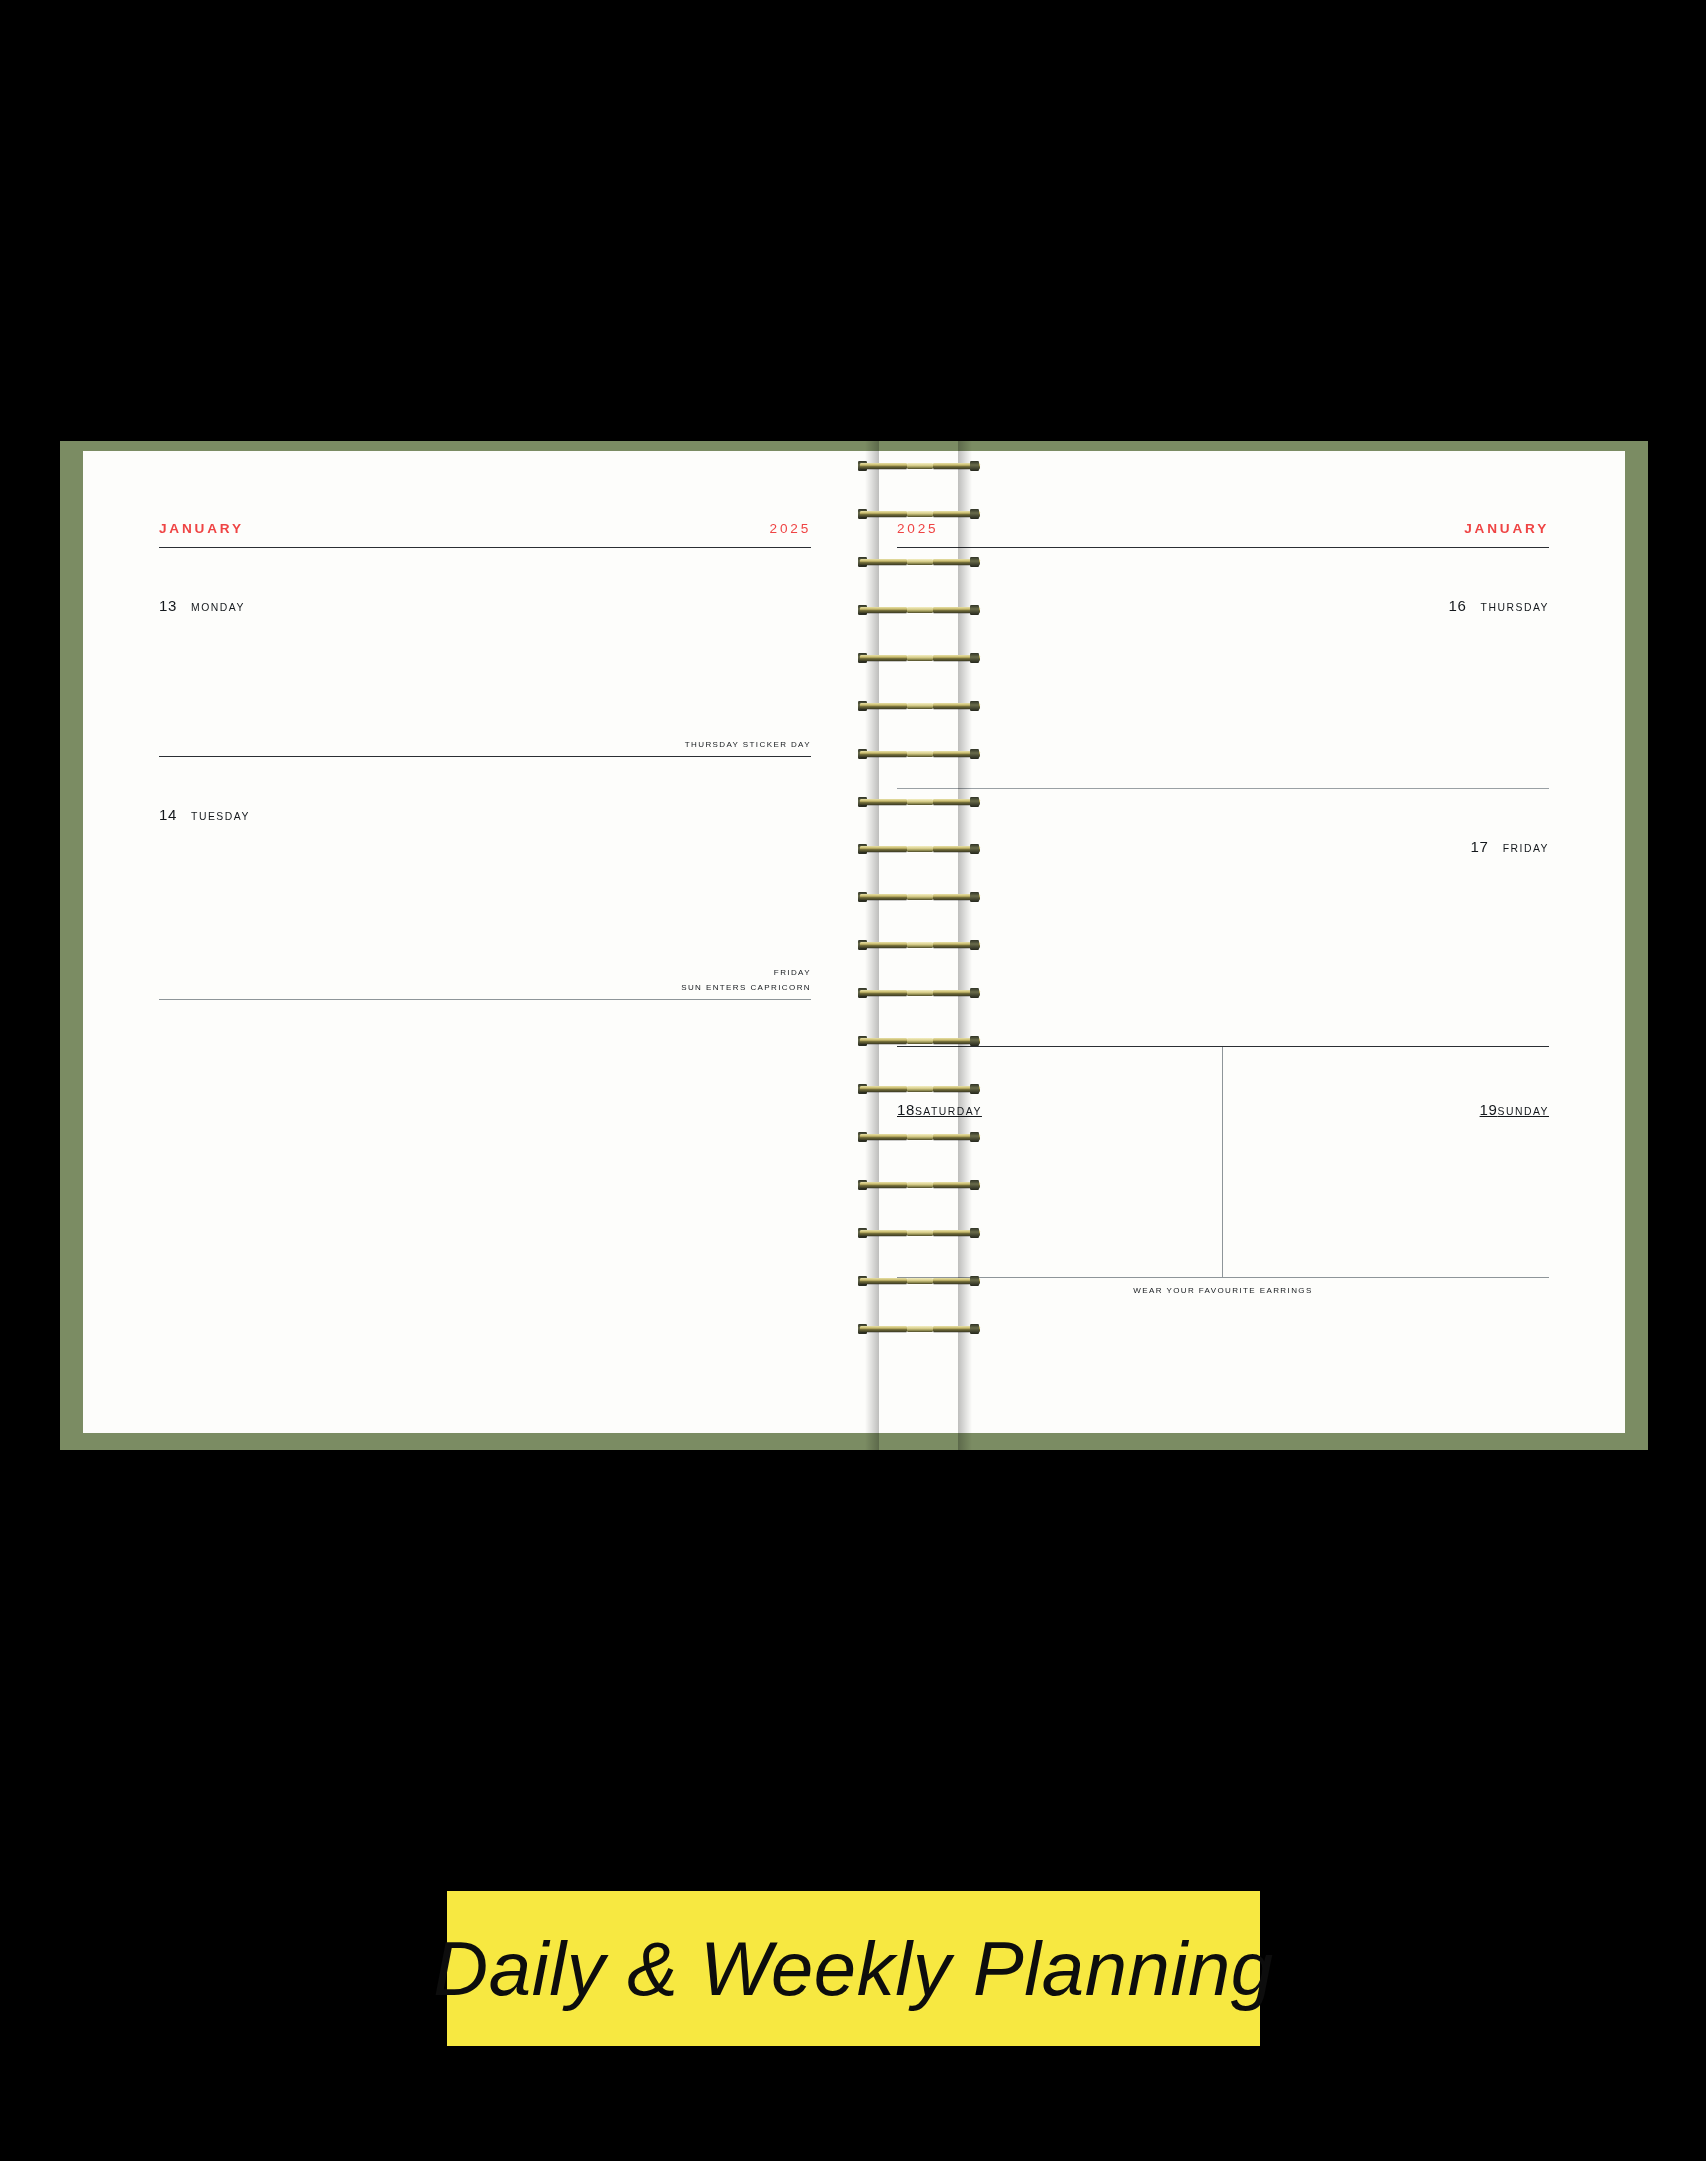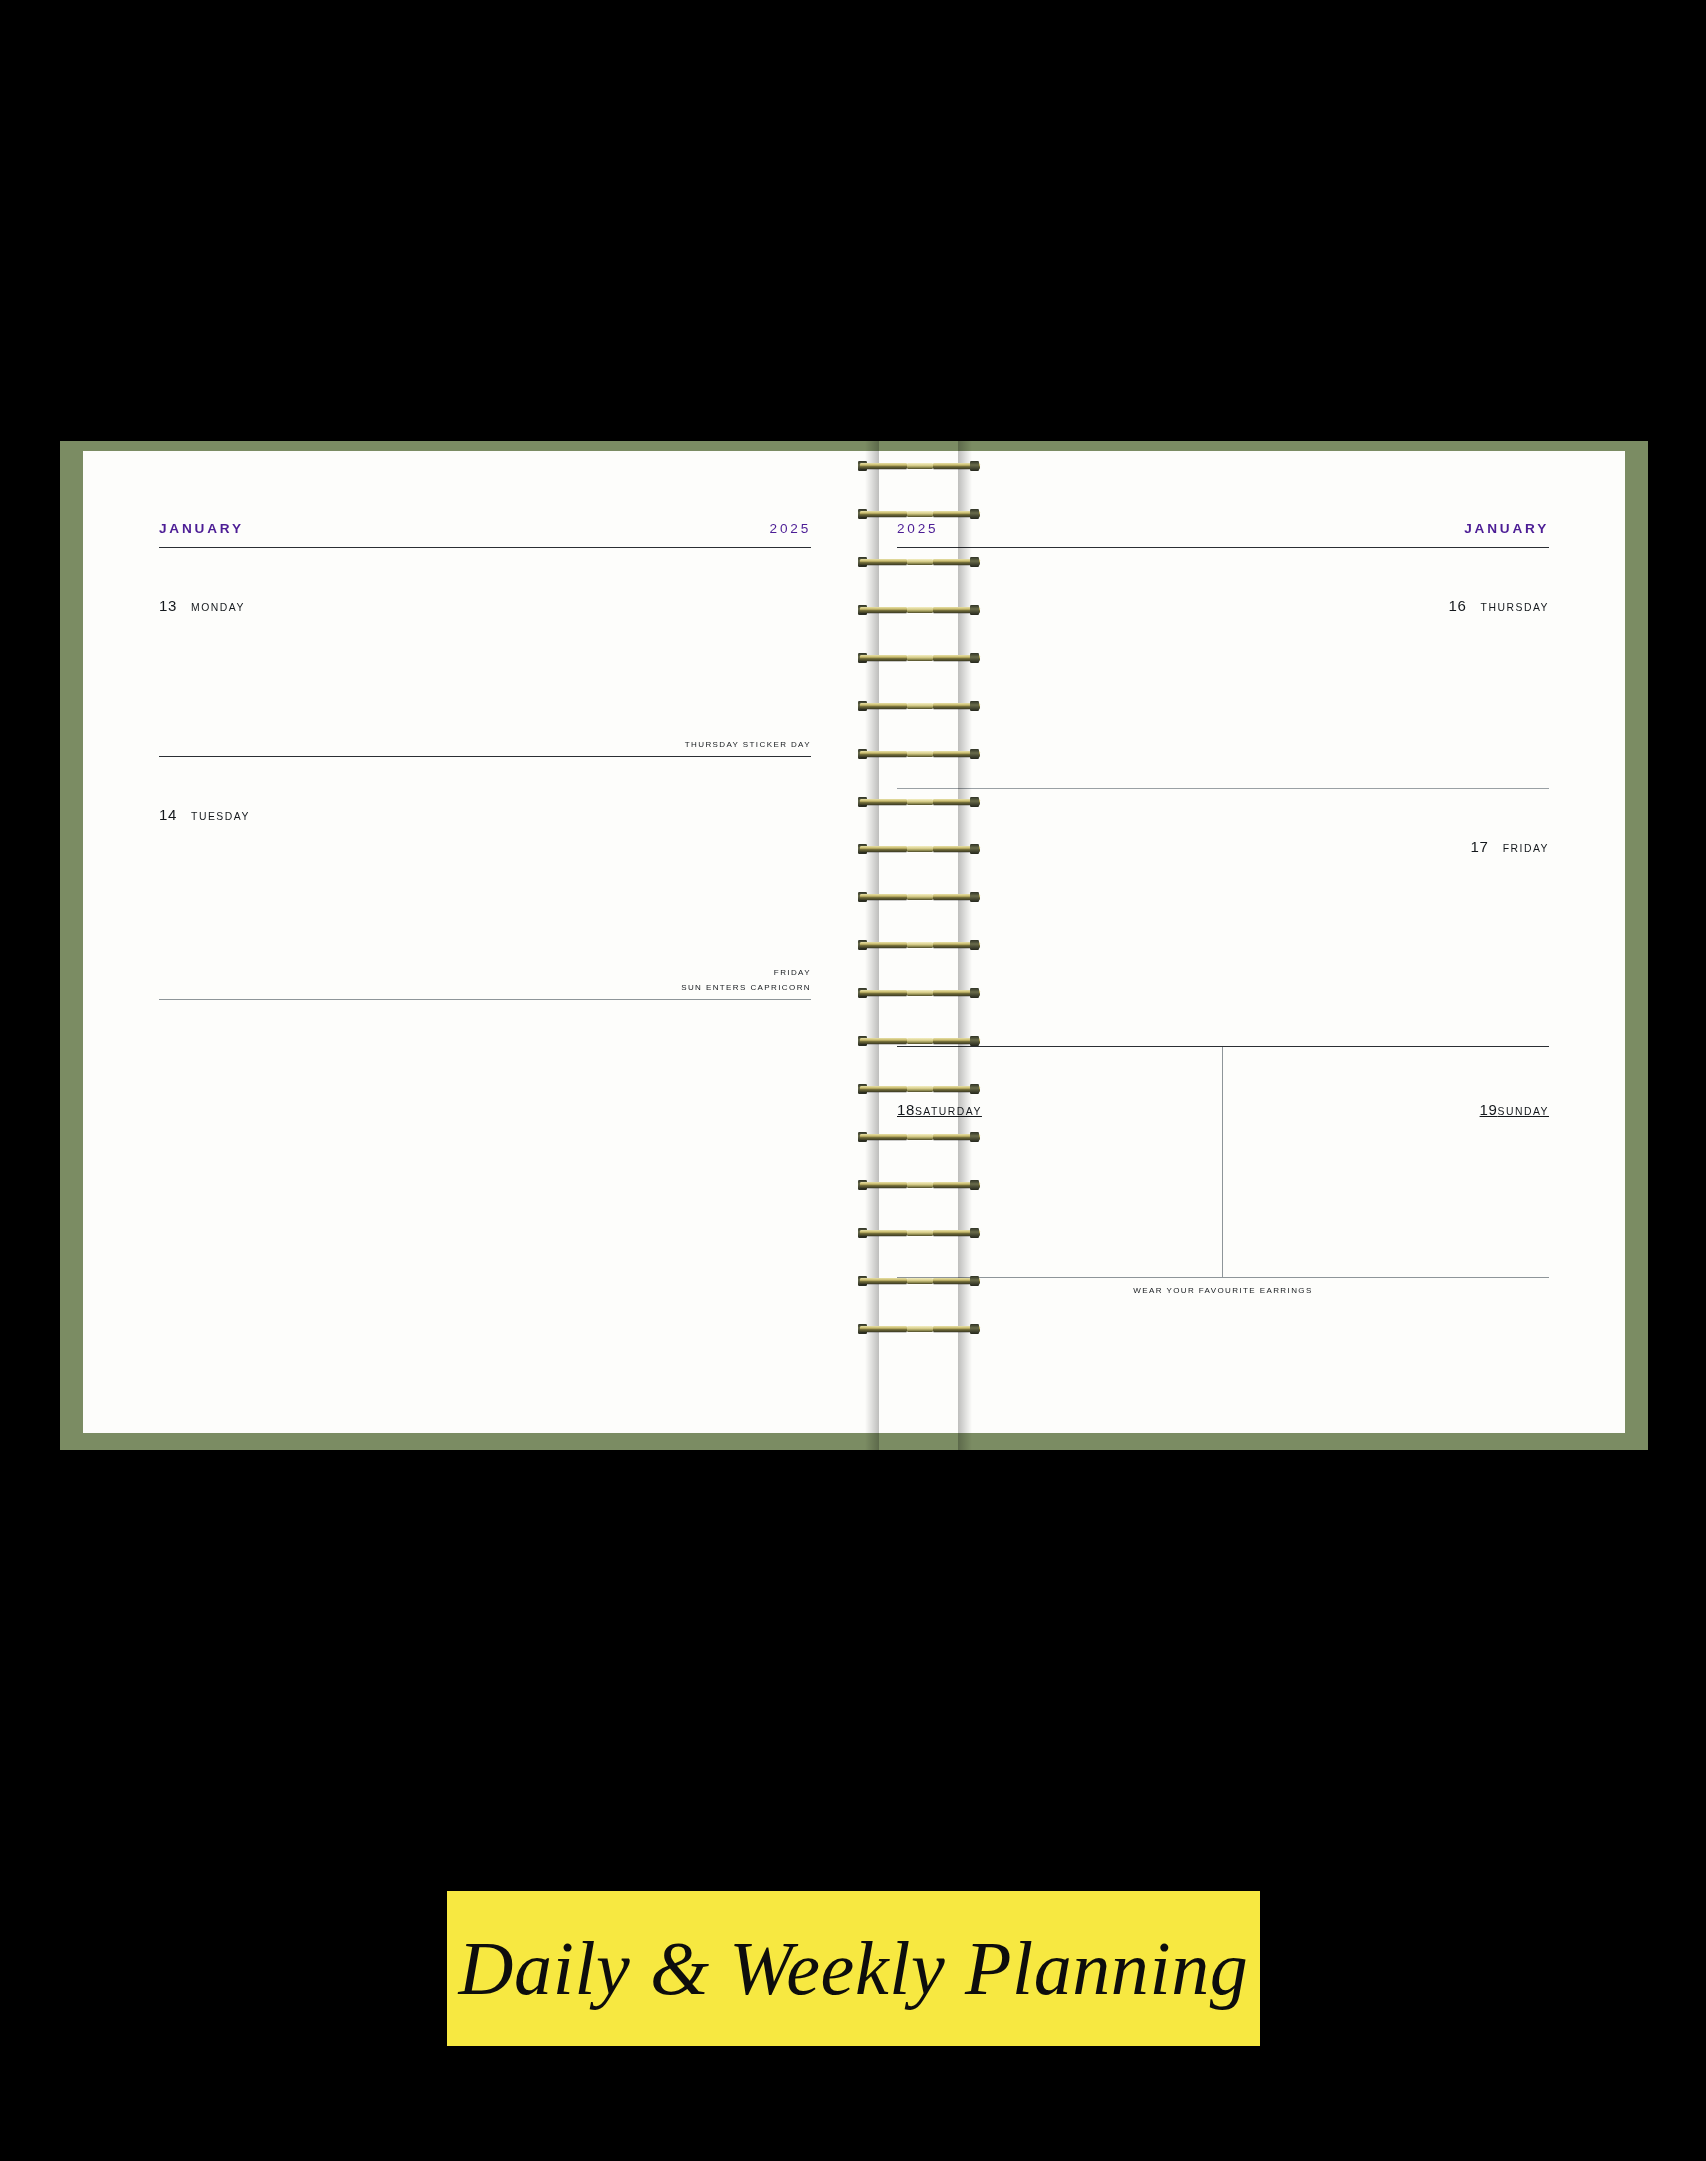--- a/index.html
+++ b/index.html
@@ -63,21 +63,21 @@
   .page-header {
     position: absolute;
     top: 70px;
     left: 0;
     right: 0;
     display: flex;
     justify-content: space-between;
     align-items: baseline;
     font-size: 13.6px;
     letter-spacing: 2.8px;
-    color: #4c1d95;
+    color: #ef4444;
     font-weight: 600;
   }
   .page-header .hdr-year { font-weight: 400; }
 
   
   .days {
     position: absolute;
     left: 0;
     right: 0;
     top: 96px;
@@ -219,21 +219,21 @@
     left: 447px;
     top: 1891px;
     width: 813px;
     height: 155px;
     background: #f7e841;
     display: flex;
     align-items: center;
     justify-content: center;
   }
   #caption-text {
-    font-family: Liberation Serif, serif;
+    font-family: Liberation Sans, sans-serif;
     font-style: italic;
     font-size: 76px;
     color: #0d0d0d;
     letter-spacing: 0.6px;
     white-space: nowrap;
   }
 </style>
 </head>
 <body>
 

